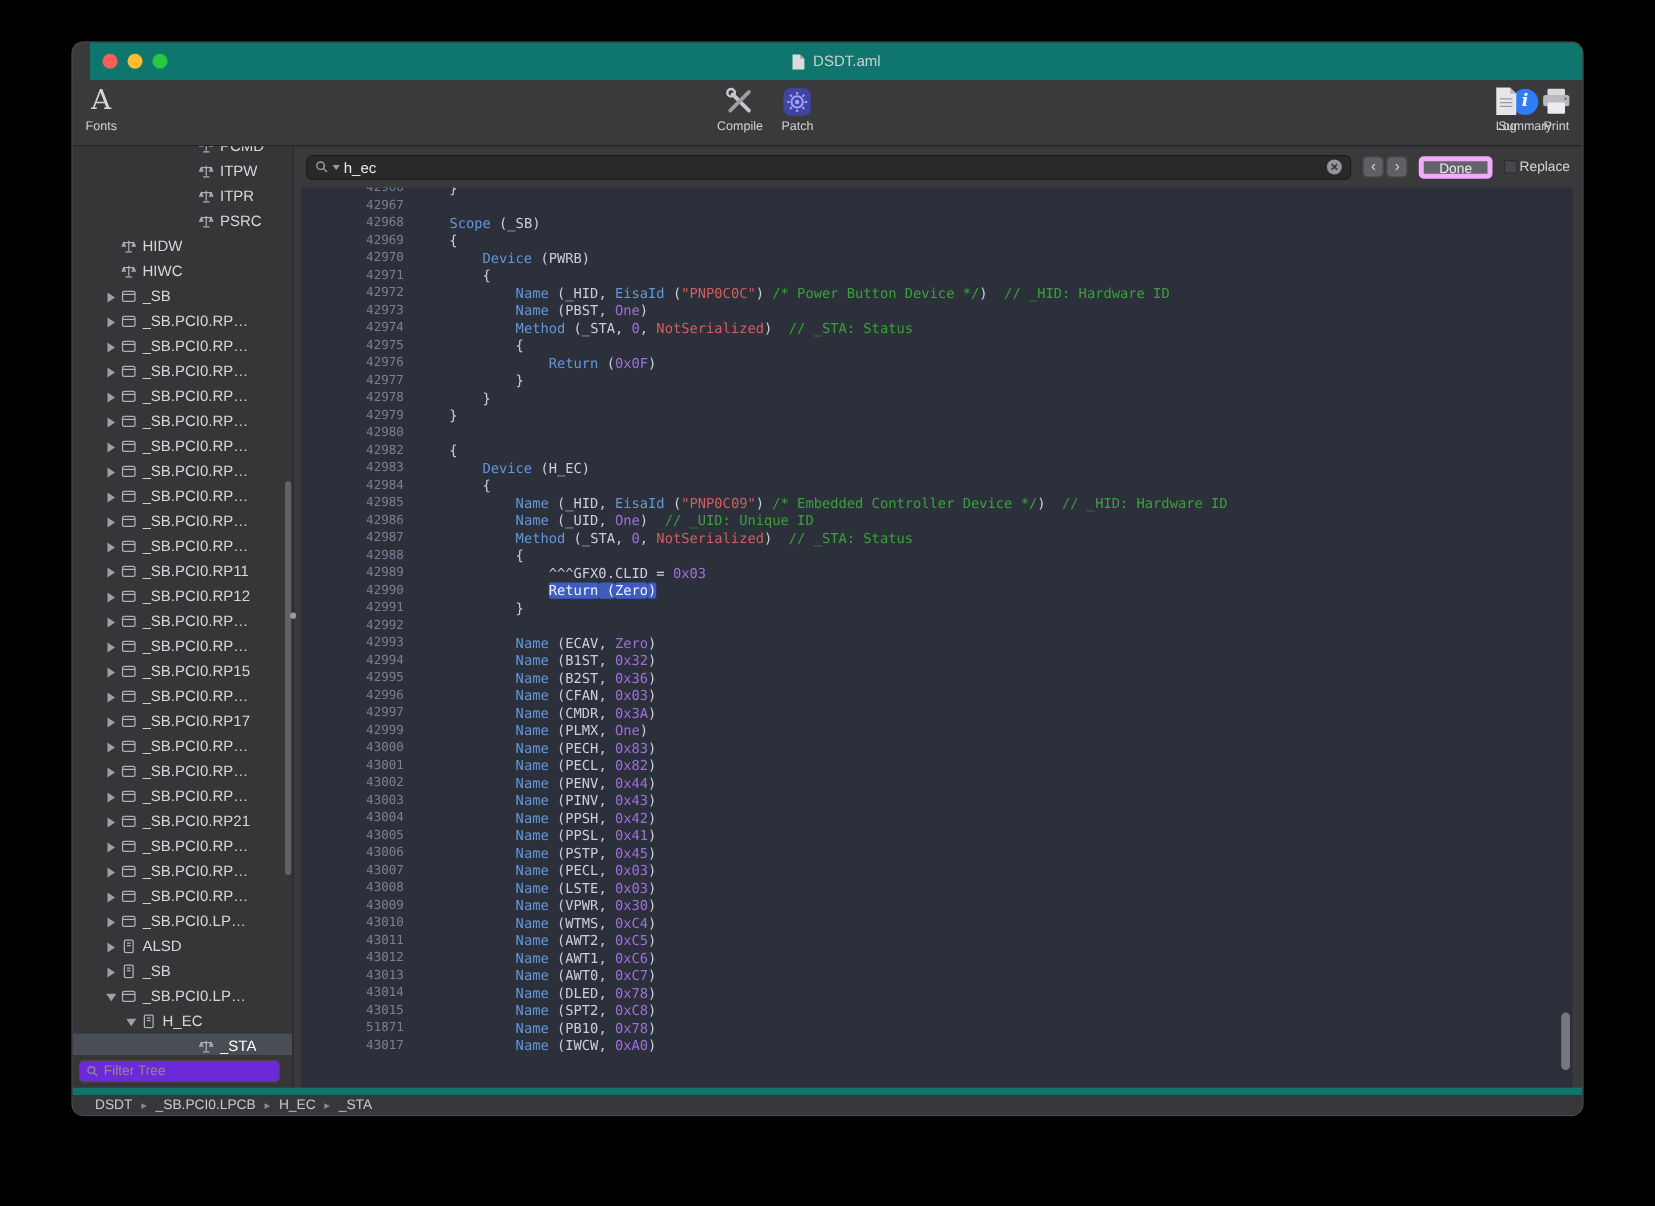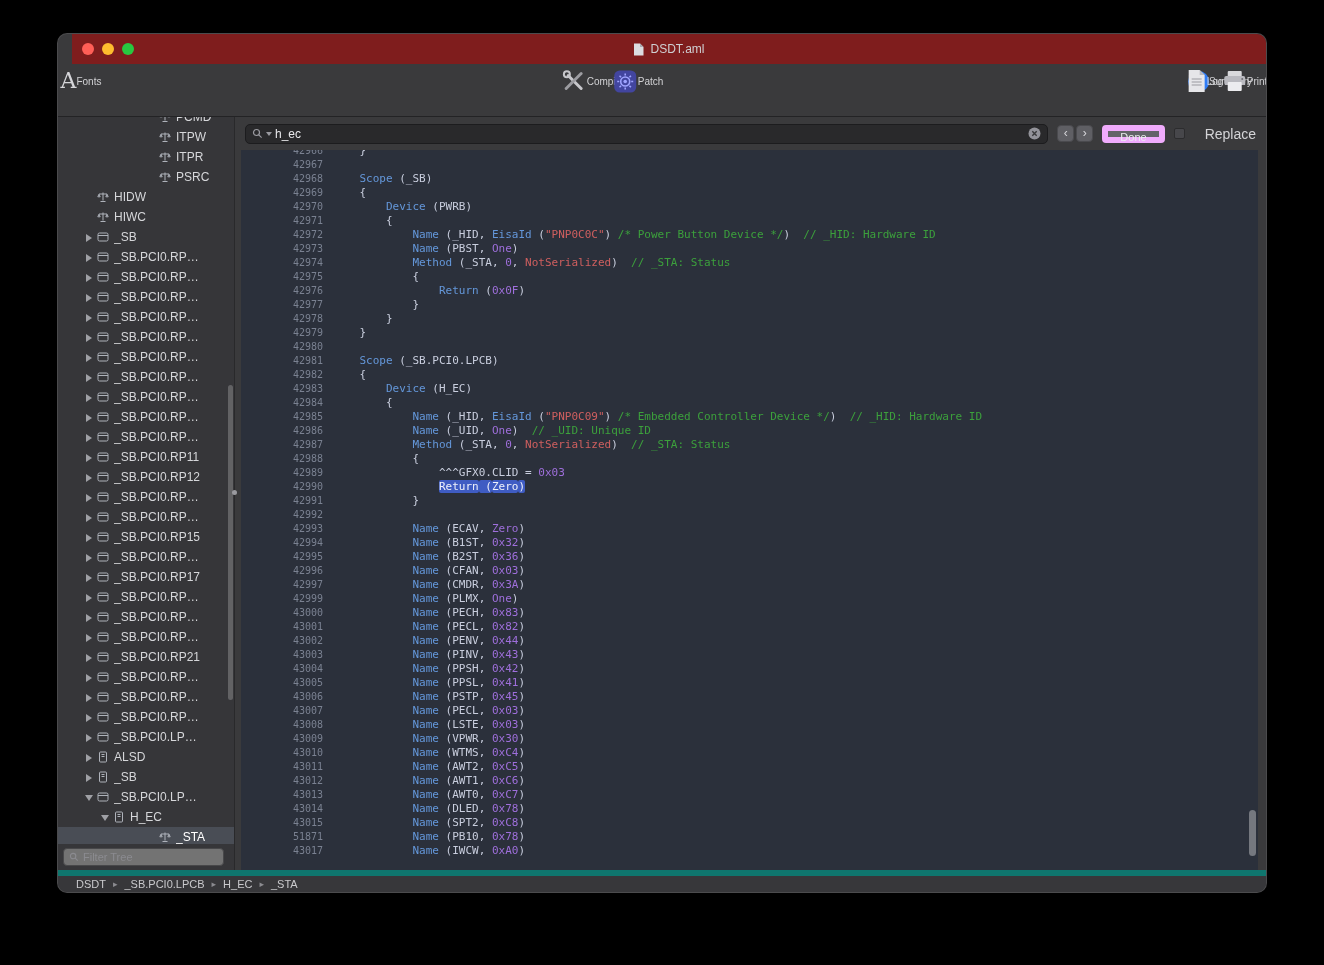--- a/index.html
+++ b/index.html
@@ -6,34 +6,34 @@
   html,body { width:1324px; height:965px; background:#000; overflow:hidden;
               font-family:"Liberation Sans", sans-serif; }
 
   .window { position:absolute; left:57px; top:33px; width:1210px; height:860px;
             background:#3a3a3c; border-radius:10px; overflow:hidden;
             display:flex; flex-direction:column;
             border:1px solid rgba(255,255,255,.09);
             box-shadow:0 25px 70px rgba(0,0,0,.8); }
 
   
-  .titlebar { height:30px; position:relative; background:#7f1d1d; flex:none;
+  .titlebar { height:30px; position:relative; background:#0f766e; flex:none;
               display:flex; justify-content:center;margin-left:14px; }
   .traffic { position:absolute; left:10px; top:9px; display:flex; gap:8px; }
   .light { width:12px; height:12px; border-radius:50%; }
   .light.red { background:#ff5f57; }
   .light.yellow { background:#febc2e; }
   .light.green { background:#28c840; }
   .title-wrap { display:flex; align-items:center; gap:6px; color:#cfcfd2; font-size:12px; }
 
   
   .toolbar { height:53px; position:relative; background:#3a3a3c; flex:none;
              border-bottom:1px solid #232325; }
   .tb-item { position:absolute; top:3px; transform:translateX(-50%);
-             display:flex; align-items:center;
+             display:flex; flex-direction:column; align-items:center;
              color:#d2d2d5; font-size:10px; cursor:default; }
   .tb-icon { height:28px; display:flex; align-items:center; justify-content:center; margin-bottom:1px; }
   .fonts-icon::after { content:"A"; font-family:"DejaVu Serif", serif;
                        font-size:22px; color:#d6d6d9; line-height:1; }
   .summary-icon { width:21px; height:21px; border-radius:50%; background:var(--accent,#2f7cf6);
                   display:flex; align-items:center; justify-content:center; }
   .summary-icon::after { content:"i"; font-family:"DejaVu Serif", serif; font-style:italic;
                          font-weight:bold; color:#fff; font-size:14px; line-height:1; }
 
   
@@ -51,21 +51,21 @@
       border-left:6px solid #9fa0a5; border-top:4px solid transparent; border-bottom:4px solid transparent; }
   .disc.expanded::after { content:""; position:absolute; left:1px; top:3px;
       border-top:6px solid #9fa0a5; border-left:4px solid transparent; border-right:4px solid transparent; }
   .tree-icon { width:12px; height:12px; margin:0 5px 0 2px; display:inline-flex; flex:none; }
   .tree-label { overflow:hidden; text-overflow:clip; }
 
   .sidebar-scrollbar { position:absolute; right:1px; top:268px; width:5px; height:315px;
                        border-radius:3px; background:rgba(255,255,255,.22); }
 
   .filter-box { position:absolute; left:5px; right:10px; bottom:4px; height:18px;
-                background:#737373; border:1px solid #48484a; border-radius:4px;
+                background:#6d28d9; border:1px solid #48484a; border-radius:4px;
                 display:flex; align-items:center; padding:0 5px; gap:4px; }
   .filter-box input { flex:1; min-width:0; background:transparent; border:none; outline:none;
                       color:#e4e4e6; font-size:11px; font-family:"Liberation Sans",sans-serif; }
   .filter-box input::placeholder { color:#8b8b90; }
 
   .divider { width:1px; background:#29292b; position:relative; flex:none; }
   .knob { position:absolute; top:373px; left:-2px; width:5px; height:5px;
           border-radius:50%; background:#9a9a9f; }
 
   .main { flex:1; display:flex; flex-direction:column; min-width:0; background:#3a3a3c; }
@@ -77,22 +77,22 @@
   .search-chevron { width:0; height:0; border-top:4px solid #9a9aa0;
                     border-left:3px solid transparent; border-right:3px solid transparent; }
   .search-field input { flex:1; min-width:0; background:transparent; border:none; outline:none;
                         color:#e9e9ec; font-size:12px; font-family:"Liberation Sans",sans-serif; }
   .clear-btn { flex:none; display:flex; }
   .nav { display:flex; gap:2px; }
   .nav-btn { width:17px; height:17px; border-radius:4px; background:#5f5f64;
              border:1px solid #4a4a4e; color:#d6d6da; font-size:12px; line-height:1;
              display:flex; align-items:center; justify-content:center; padding:0 0 2px 0; }
   .done-btn { height:18px; padding:0 12px; border-radius:4px; background:#636368;
-              border:6px solid #f0abfc; color:#ececee; font-size:11px; }
-  .replace-wrap { display:flex; align-items:center; gap:20px; color:#d4d4d7; font-size:14px; }
+              border:4px solid #f0abfc; color:#ececee; font-size:11px; }
+  .replace-wrap { display:flex; align-items:center; gap:2px; color:#d4d4d7; font-size:11px; }
   .checkbox { width:11px; height:11px; background:#47474b; border:1px solid #2c2c2e; border-radius:2px; }
 
   
   .editor { flex:1; margin:0 8px 0 6px; background:var(--editor-bg,#2b303b);
             overflow:hidden; position:relative; min-height:0; }
   .code { font-family:"DejaVu Sans Mono", monospace; font-size:11px; line-height:14px;
           margin-top:-6px;padding-left:48px; }
   .code-line { display:flex; height:14px; white-space:pre; }
   .gutter { display:inline-block; width:44px; padding-right:10px; flex:none;
             text-align:right; color:var(--gutter,#7a8191); font-size:10px; }
@@ -659,21 +659,20 @@
             <div class="code-line"><span class="gutter">42971</span><span class="code-text"><span class="tok-pl">        {</span></span></div>
             <div class="code-line"><span class="gutter">42972</span><span class="code-text"><span class="tok-pl">            </span><span class="tok-kw">Name</span><span class="tok-pl"> (_HID, </span><span class="tok-kw">EisaId</span><span class="tok-pl"> (</span><span class="tok-str">"PNP0C0C"</span><span class="tok-pl">) </span><span class="tok-com">/* Power Button Device */</span><span class="tok-pl">)  </span><span class="tok-com">// _HID: Hardware ID</span></span></div>
             <div class="code-line"><span class="gutter">42973</span><span class="code-text"><span class="tok-pl">            </span><span class="tok-kw">Name</span><span class="tok-pl"> (PBST, </span><span class="tok-num">One</span><span class="tok-pl">)</span></span></div>
             <div class="code-line"><span class="gutter">42974</span><span class="code-text"><span class="tok-pl">            </span><span class="tok-kw">Method</span><span class="tok-pl"> (_STA, </span><span class="tok-num">0</span><span class="tok-pl">, </span><span class="tok-str">NotSerialized</span><span class="tok-pl">)  </span><span class="tok-com">// _STA: Status</span></span></div>
             <div class="code-line"><span class="gutter">42975</span><span class="code-text"><span class="tok-pl">            {</span></span></div>
             <div class="code-line"><span class="gutter">42976</span><span class="code-text"><span class="tok-pl">                </span><span class="tok-kw">Return</span><span class="tok-pl"> (</span><span class="tok-num">0x0F</span><span class="tok-pl">)</span></span></div>
             <div class="code-line"><span class="gutter">42977</span><span class="code-text"><span class="tok-pl">            }</span></span></div>
             <div class="code-line"><span class="gutter">42978</span><span class="code-text"><span class="tok-pl">        }</span></span></div>
             <div class="code-line"><span class="gutter">42979</span><span class="code-text"><span class="tok-pl">    }</span></span></div>
             <div class="code-line"><span class="gutter">42980</span><span class="code-text"></span></div>
-            <div class="code-line"><span class="gutter">42981</span><span class="code-text"><span class="tok-pl">    </span><span class="tok-kw">Scope</span><span class="tok-pl"> (_SB.PCI0.LPCB)</span></span></div>
             <div class="code-line"><span class="gutter">42982</span><span class="code-text"><span class="tok-pl">    {</span></span></div>
             <div class="code-line"><span class="gutter">42983</span><span class="code-text"><span class="tok-pl">        </span><span class="tok-kw">Device</span><span class="tok-pl"> (H_EC)</span></span></div>
             <div class="code-line"><span class="gutter">42984</span><span class="code-text"><span class="tok-pl">        {</span></span></div>
             <div class="code-line"><span class="gutter">42985</span><span class="code-text"><span class="tok-pl">            </span><span class="tok-kw">Name</span><span class="tok-pl"> (_HID, </span><span class="tok-kw">EisaId</span><span class="tok-pl"> (</span><span class="tok-str">"PNP0C09"</span><span class="tok-pl">) </span><span class="tok-com">/* Embedded Controller Device */</span><span class="tok-pl">)  </span><span class="tok-com">// _HID: Hardware ID</span></span></div>
             <div class="code-line"><span class="gutter">42986</span><span class="code-text"><span class="tok-pl">            </span><span class="tok-kw">Name</span><span class="tok-pl"> (_UID, </span><span class="tok-num">One</span><span class="tok-pl">)  </span><span class="tok-com">// _UID: Unique ID</span></span></div>
             <div class="code-line"><span class="gutter">42987</span><span class="code-text"><span class="tok-pl">            </span><span class="tok-kw">Method</span><span class="tok-pl"> (_STA, </span><span class="tok-num">0</span><span class="tok-pl">, </span><span class="tok-str">NotSerialized</span><span class="tok-pl">)  </span><span class="tok-com">// _STA: Status</span></span></div>
             <div class="code-line"><span class="gutter">42988</span><span class="code-text"><span class="tok-pl">            {</span></span></div>
             <div class="code-line"><span class="gutter">42989</span><span class="code-text"><span class="tok-pl">                ^^^GFX0.CLID = </span><span class="tok-num">0x03</span></span></div>
             <div class="code-line"><span class="gutter">42990</span><span class="code-text"><span class="tok-pl">                </span><span class="tok-kw hl">Return</span><span class="tok-pl hl"> (</span><span class="tok-num hl">Zero</span><span class="tok-pl hl">)</span></span></div>
             <div class="code-line"><span class="gutter">42991</span><span class="code-text"><span class="tok-pl">            }</span></span></div>

